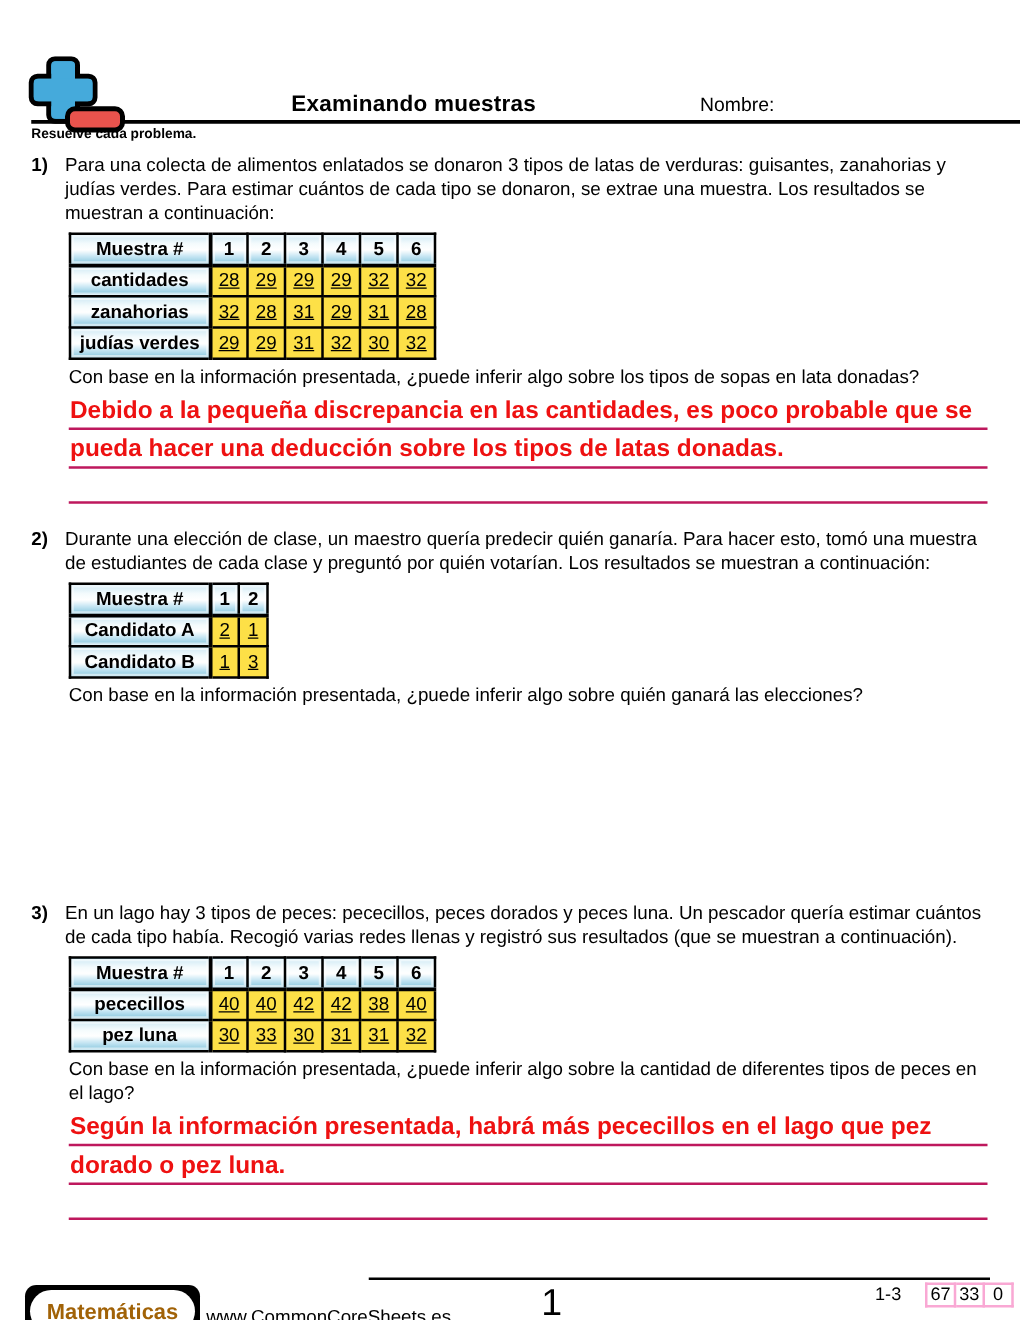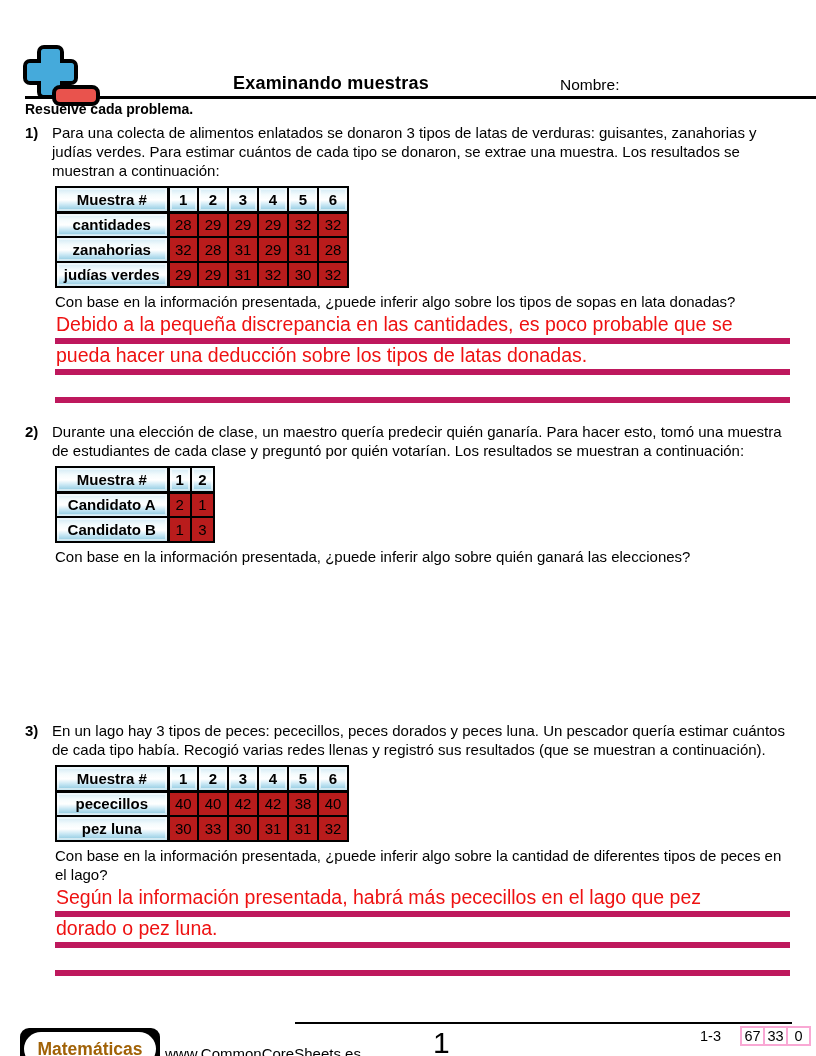--- a/index.html
+++ b/index.html
@@ -11,48 +11,48 @@
     position: relative; overflow: hidden;
   }
   .page { position: relative; width: 816px; height: 1056px; margin-top: 31px; }
 
   
   .header { position: relative; height: 92px; }
   .logo { position: absolute; left: 22px; top: 14px; z-index: 2; }
   .hr-top { position: absolute; left: 25px; right: 0; top: 65px; height: 3px; background: #000; z-index: 1; }
   .title { position: absolute; left: 233px; top: 42px; font-size: 18px; font-weight: 600; letter-spacing: .2px; }
   .name-label { position: absolute; left: 560px; top: 45px; font-size: 15.5px; font-weight: 500; }
-  .instruction { position: absolute; left: 25px; top: 70px; font-size: 14px; font-weight: bold; }
+  .instruction { position: absolute; left: 25px; top: 70px; font-size: 11px; font-weight: bold; }
 
   
   .problems { position: absolute; top: 92px; left: 25px; width: 766px; }
   .problem { height: 299px; }
   .prob-row { display: flex; }
   .prob-num { width: 27px; flex: none; font-size: 15px; font-weight: bold; line-height: 19px; }
   .prob-text { margin: 0; font-size: 15px; line-height: 19px; width: 738px; }
 
   table.sample { border-collapse: collapse; margin: 6px 0 0 30px; border: 2px solid #000; }
   table.sample th, table.sample td {
     border: 2px solid #000; height: 25px; text-align: center;
     font-size: 15px; padding: 0 4px; vertical-align: middle;
   }
   table.sample th.lbl { min-width: 112px; font-weight: bold; border-right: 3px solid #000; }
   table.sample th.num { min-width: 30px; font-weight: bold; }
-  table.sample td { min-width: 30px; font-weight: normal; background: #b91c1c; }
+  table.sample td { min-width: 30px; font-weight: normal; background: #fde047; text-decoration: underline; }
   table.sample tr:first-child th { border-bottom: 3px solid #000; }
   table.sample.narrow th.num, table.sample.narrow td { min-width: 23px; }
   .shade {
     background: linear-gradient(180deg, #cfe9f4 0%, #f4fbfd 30%, #ffffff 52%, #c2e4f2 76%, #8ac7de 100%);
     box-shadow: inset 0 0 0 2px rgba(255,255,255,0.55);
   }
 
   .question { margin: 4px 0 0 30px; font-size: 15px; line-height: 19px; width: 736px; }
 
   .answers { margin: 2px 0 0 30px; }
-  .ans-line { width: 735px; height: 31px; border-bottom: 6px solid #be185d; position: relative; }
+  .ans-line { width: 735px; height: 31px; border-bottom: 2px solid #be185d; position: relative; font-weight: bold; }
   .ans-line.blank { height: 28px; }
   .ans-text {
     position: absolute; left: 1px; bottom: 2px;
     font-size: 19.5px; color: #ee1111; white-space: nowrap;
   }
 
   
   .footer { position: absolute; left: 0; top: 988px; width: 816px; height: 68px; }
   .footer-rule { position: absolute; left: 295px; right: 24px; top: 3px; height: 2px; background: #000; }
   .badge { position: absolute; left: 20px; top: 9px; width: 140px; height: 42px; background: #000; border-radius: 9px; }

